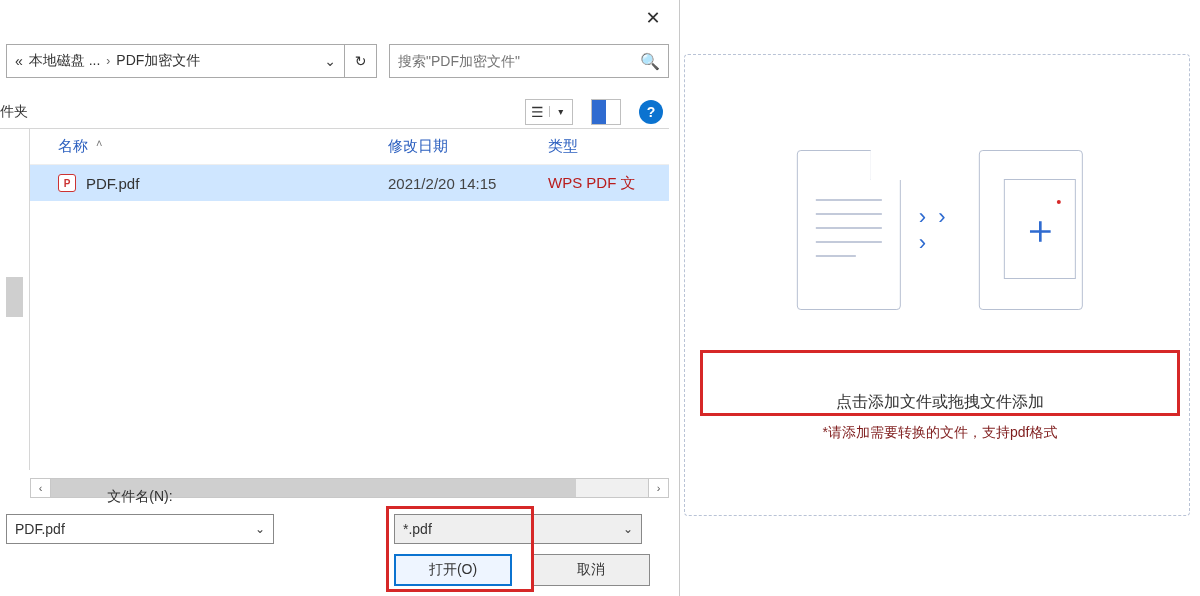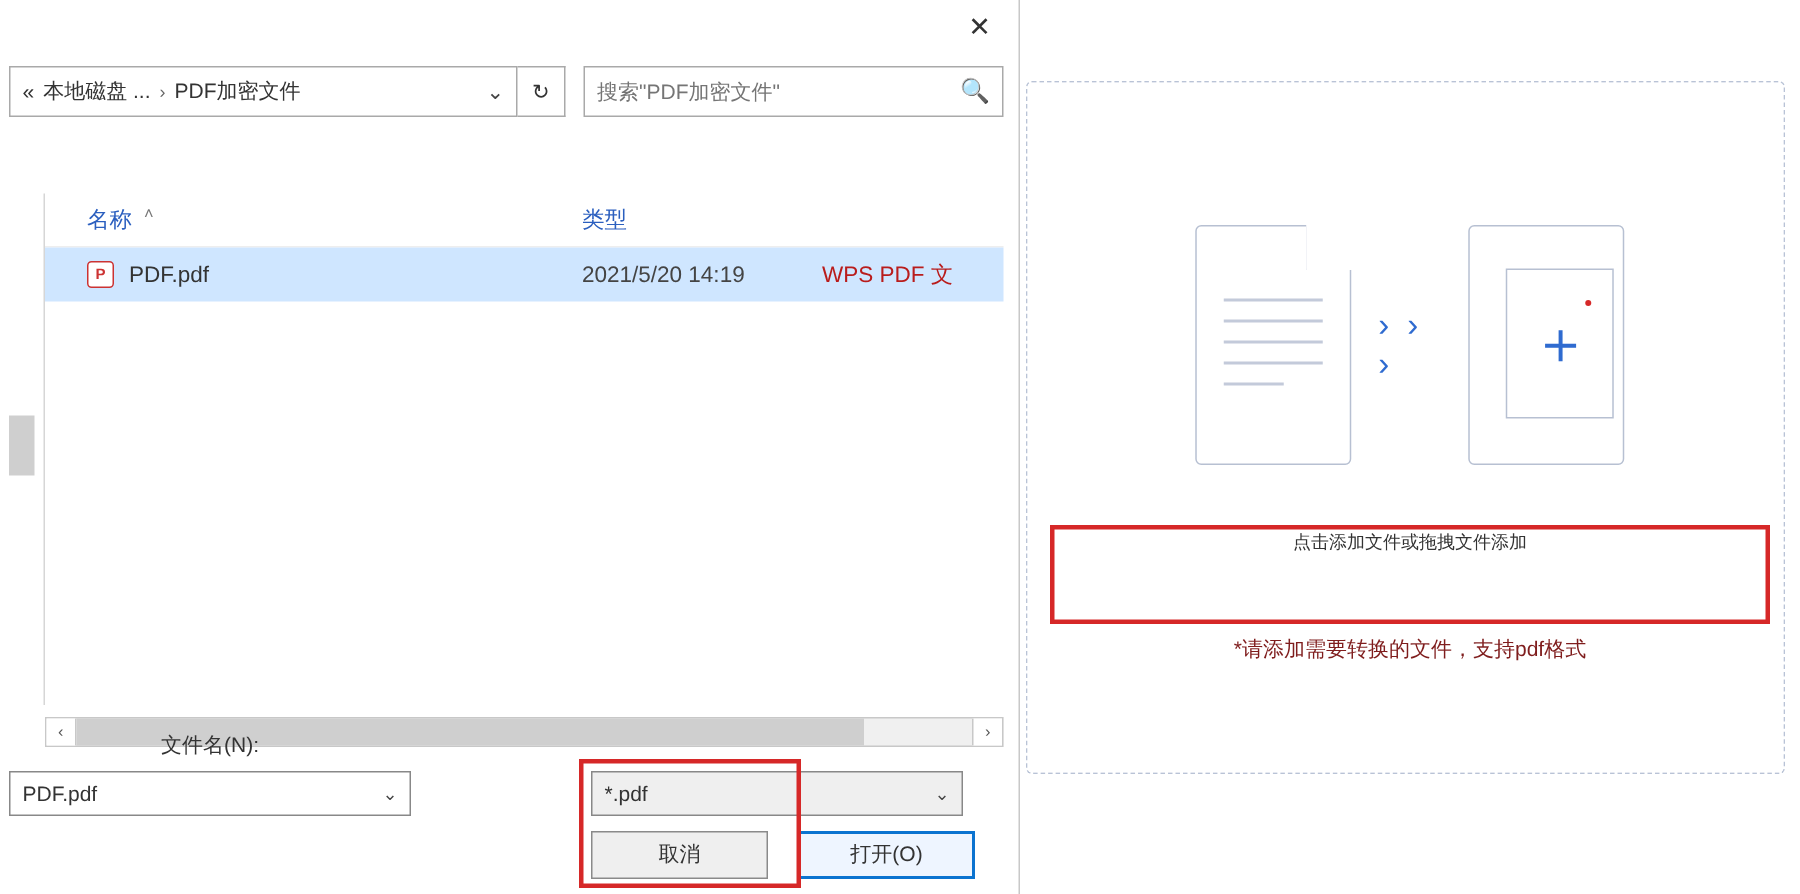--- a/index.html
+++ b/index.html
@@ -359,22 +359,22 @@
     width:4px;height:4px;border-radius:50%;
     background:#d62828;
   }
 
   .dz-label {
     position:absolute;
     top: 350px;
     left: 20px; right: 20px;
     height: 66px;
     border: 3px solid #d62828;
-    display:flex; align-items:flex-start; justify-content:center;
-    font-size: 12px;
+    display:flex; align-items:flex-end; justify-content:center;
+    font-size: 16px;
     background:#fff;
   }
   .dz-hint {
     position:absolute;
     top: 424px;
     left: 0; right: 0;
     text-align:center;
     color:#7f1d1d;
     font-size: 14px;
   }
@@ -394,38 +394,52 @@
       <span class="crumb">PDF加密文件</span>
       <span class="dd">⌄</span>
     </div>
     <div class="path-refresh">↻</div>
     <div class="search-box">
       <input type="text" placeholder="搜索&quot;PDF加密文件&quot;" style="">
       <span class="mag">🔍</span>
     </div>
   </div>
 
+  <div class="toolbar-row">
+    <span class="left-label">件夹</span>
+    <span class="spacer"></span>
+    <span class="tool-ic view-split">
+      <div>☰</div>
+      <div class="vdd">▾</div>
+    </span>
+    <span class="preview-btn">
+      <span class="half on"></span>
+        <span class="half"></span>
+    </span>
+    <span class="help-ic">?</span>
+  </div>
 
   <div class="body-row">
     <div class="nav-gutter"></div>
     <div class="list-area">
       <div class="cols">
         <span class="col-name">
           <span>名称</span>
           <span class="asc">˄</span>
         </span>
+        <span class="col-date">修改日期</span>
         <span class="col-type">类型</span>
       </div>
 
       <div class="file-row">
         <span class="c-name">
           <span class="pdf-ic">P</span>
           <span>PDF.pdf</span>
         </span>
-        <span class="c-date">2021/5/20 14:19</span>
+        <span class="c-date">2021/2/20 14:15</span>
         <span class="c-type">WPS PDF 文</span>
       </div>
     </div>
   </div>
 
   <div class="hscroll">
     <div class="arr">‹</div>
     <div class="track">
       <div class="thumb"></div>
     </div>
@@ -439,25 +453,25 @@
       <span class="dd">⌄</span>
     </div>
   </div>
 
   <div class="combo ftype-combo">
     <span>*.pdf</span>
     <span class="dd">⌄</span>
   </div>
 
   <div class="btn-row">
+    <div class="win-btn default">
+      <span>打开(O)</span>
+    </div>
     <div class="win-btn">
       <span>取消</span>
-    </div>
-    <div class="win-btn default">
-      <span>打开(O)</span>
     </div>
   </div>
 
   <div class="hi-ftype"></div>
 </div>
 
 <div class="right-panel">
   <div class="dash-border"></div>
 
   <div class="dz-illus">

